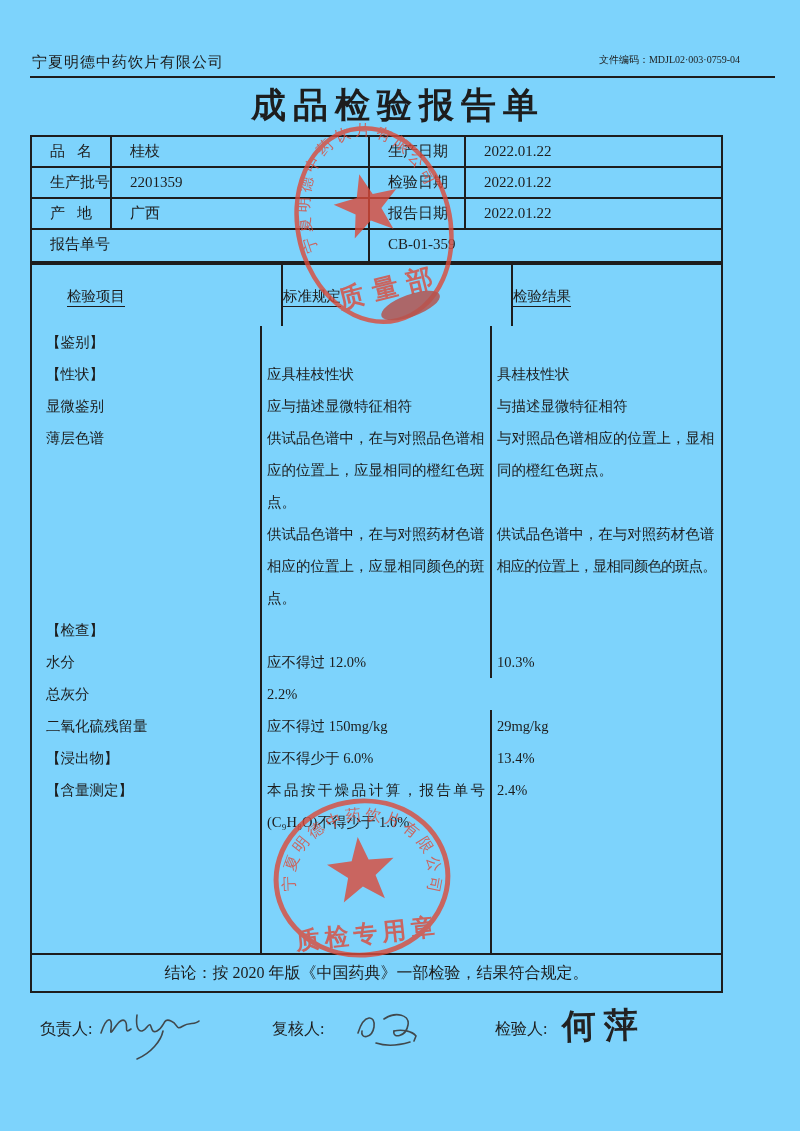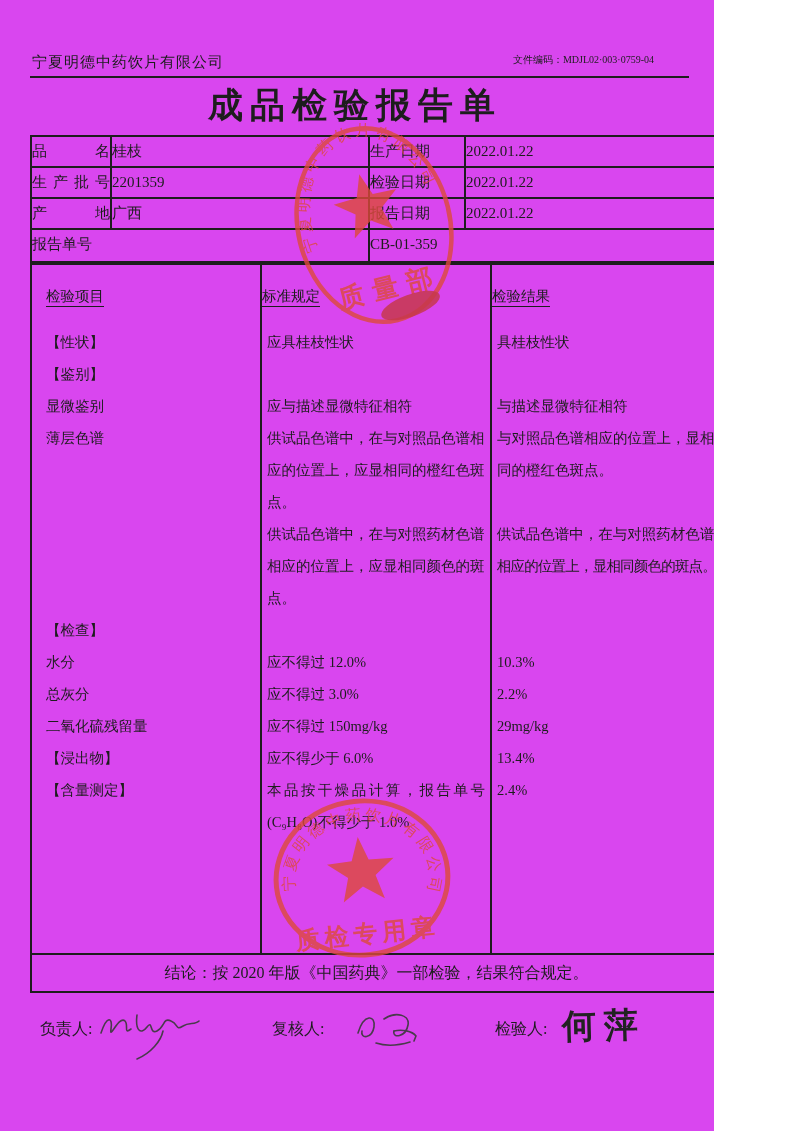--- a/index.html
+++ b/index.html
@@ -1,48 +1,48 @@
 <!DOCTYPE html>
 <html><head>
 <meta charset="utf-8">
 <style>
   html,body{margin:0;padding:0;background:#fff;}
-  .page{position:relative;width:714px;height:1131px;background:#d946ef;overflow:hidden;
+  .page{position:relative;width:800px;height:1131px;background:#7dd3fc;overflow:hidden;
         font-family:"Liberation Serif","DejaVu Serif",serif;color:#1d1d1d;}
   
   .doc-company{position:absolute;left:32px;top:53px;font-size:15px;letter-spacing:1px;}
   .doc-code{position:absolute;right:60px;top:53px;font-size:10px;}
   .header-rule{position:absolute;left:30px;right:25px;top:76px;height:2px;background:#1d1d1d;}
   .title{position:absolute;left:0;right:4px;top:82px;text-align:center;
          font-size:35px;font-weight:bold;letter-spacing:7px;}
   
   .info-grid{position:absolute;left:30px;top:135px;width:693px;box-sizing:border-box;
              display:grid;grid-template-columns:78px 258px 96px 1fr;grid-auto-rows:31px;
              border:2px solid #1d1d1d;font-size:15px;}
-  .info-grid>div{box-sizing:border-box;padding:0 0;line-height:29px;white-space:nowrap;overflow:visible;}
+  .info-grid>div{box-sizing:border-box;padding:0 18px;line-height:29px;white-space:nowrap;overflow:visible;}
   .bl{border-left:2px solid #1d1d1d;}
   .bb{border-bottom:2px solid #1d1d1d;}
   .jl{text-align:justify;text-align-last:justify;}
   .span2a{grid-column:1/3;}
   .span2b{grid-column:3/5;}
   
   .main-table{position:absolute;left:30px;top:263px;width:693px;height:692px;box-sizing:border-box;
               border:2px solid #1d1d1d;display:flex;flex-direction:column;font-size:14.5px;}
   .mrow{display:flex;flex-shrink:0;}
   .mrow.filler{flex:1;}
   .mc{box-sizing:border-box;}
   .mc1{width:228px;}
   .mc2{width:230px;border-left:2px solid #1d1d1d;}
   .mc3{flex:1;border-left:2px solid #1d1d1d;}
   .ln{height:32px;line-height:32px;white-space:nowrap;padding:0 5px;}
   .mc1 .ln{padding-left:14px;}
   .hdrow{height:61px;}
   .hd{padding-top:16px;line-height:30px;}
   .hd span{text-decoration:underline;text-underline-offset:5px;}
-  .hd.left{padding-left:14px;}
+  .hd.left{padding-left:14px;margin-left:21px;}
   .hd.ctr{}
   .wide{text-align:justify;text-align-last:justify;white-space:normal;}
   .tight{letter-spacing:-0.8px;}
   
   .conclusion{position:absolute;left:30px;top:955px;width:693px;height:38px;box-sizing:border-box;
               border:2px solid #1d1d1d;border-top:none;text-align:center;font-size:16px;line-height:36px;}
   
   .signs{position:absolute;left:0;top:1005px;width:800px;height:70px;font-size:16px;}
   .sig-label{position:absolute;top:14px;}
   .sig-name{position:absolute;font-size:34px;letter-spacing:8px;color:#222;
@@ -84,39 +84,39 @@
 
   <div class="main-table">
     <div class="mrow hdrow">
       <div class="mc mc1 hd left"><span>检验项目</span></div>
       <div class="mc mc2 hd ctr"><span>标准规定</span></div>
       <div class="mc mc3 hd ctr"><span>检验结果</span></div>
     </div>
 
     <div class="mrow">
       <div class="mc mc1">
+          <div class="ln">【鉴别】</div>
+        </div>
+      <div class="mc mc2">
+          <div class="ln"></div>
+        </div>
+      <div class="mc mc3">
+          <div class="ln"></div>
+        </div>
+    </div>
+
+    <div class="mrow">
+      <div class="mc mc1">
           <div class="ln">【性状】</div>
         </div>
       <div class="mc mc2">
           <div class="ln">应具桂枝性状</div>
         </div>
       <div class="mc mc3">
           <div class="ln">具桂枝性状</div>
-        </div>
-    </div>
-
-    <div class="mrow">
-      <div class="mc mc1">
-          <div class="ln">【鉴别】</div>
-        </div>
-      <div class="mc mc2">
-          <div class="ln"></div>
-        </div>
-      <div class="mc mc3">
-          <div class="ln"></div>
         </div>
     </div>
 
     <div class="mrow">
       <div class="mc mc1">
           <div class="ln">显微鉴别</div>
         </div>
       <div class="mc mc2">
           <div class="ln">应与描述显微特征相符</div>
         </div>
@@ -176,23 +176,20 @@
           <div class="ln">应不得过 12.0%</div>
         </div>
       <div class="mc mc3">
           <div class="ln">10.3%</div>
         </div>
     </div>
 
     <div class="mrow">
       <div class="mc mc1">
           <div class="ln">总灰分</div>
-        </div>
-      <div class="mc mc2">
-          <div class="ln">应不得过 3.0%</div>
         </div>
       <div class="mc mc3">
           <div class="ln">2.2%</div>
         </div>
     </div>
 
     <div class="mrow">
       <div class="mc mc1">
           <div class="ln">二氧化硫残留量</div>
         </div>

